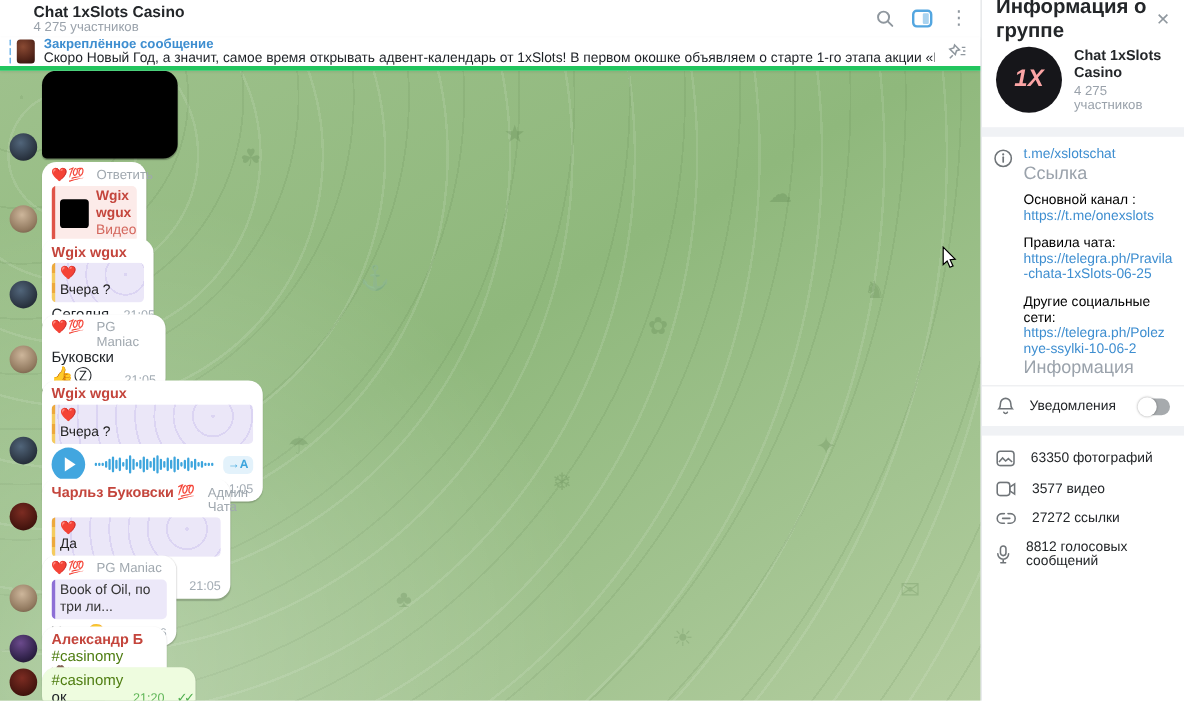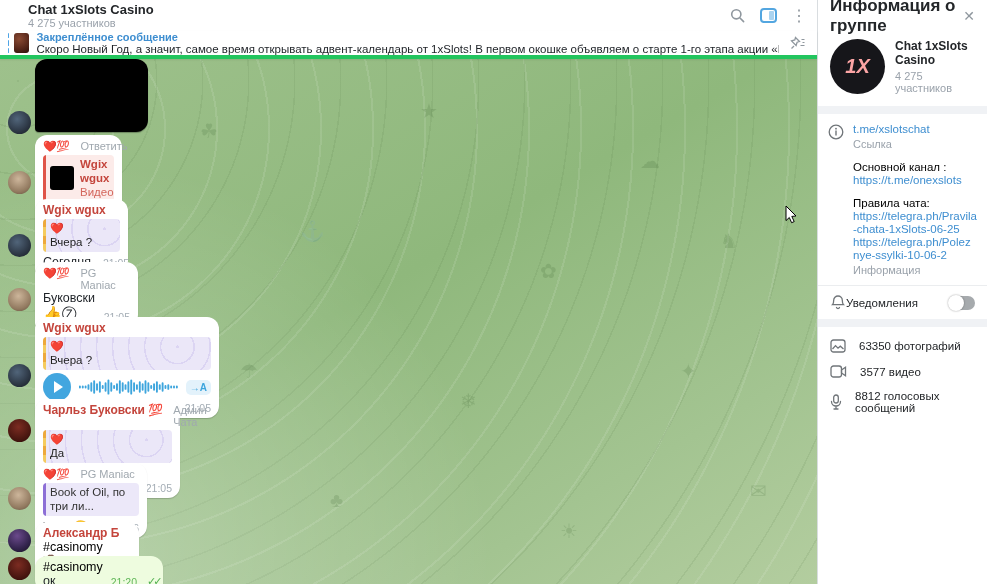--- a/index.html
+++ b/index.html
@@ -61,21 +61,21 @@
   .q-violet { background:#ece8f9; }
   .q-violet::before { background:#8d6fd6; }
   .q-violet .qname { color:#7a5cc9; font-weight:bold; }
   .q-violet .qtext { color:#333; }
   .q-flex { display:flex; gap:6px; align-items:center; }
   .q-thumb { width:24px; height:24px; border-radius:3px; background:#000; flex:0 0 auto; }
   .mtime { font-size:10.5px; color:#a4adb5; }
   .trow { display:flex; align-items:flex-end; gap:12px; }
   .trow .mtime { margin-left:auto; }
   .big-emoji { font-size:15px; line-height:18px; }
-  .hashtag { color:#000000; }
+  .hashtag { color:#4d7c0f; }
 
   .voice-row { display:flex; align-items:center; gap:7px; margin-top:3px; }
   .play-btn { width:28px; height:28px; border-radius:50%; background:#42a6df; position:relative; flex:0 0 auto; cursor:pointer; }
   .play-btn::after { content:""; position:absolute; left:11px; top:8px; border-left:9px solid #fff; border-top:6px solid transparent; border-bottom:6px solid transparent; }
   .transcribe { background:#e3f2fb; color:#3da5dd; font-size:10px; font-weight:bold; border-radius:5px; padding:2px 4px; cursor:pointer; }
   .voice-meta { font-size:10.5px; color:#a4adb5; margin:1px 0 0 35px; display:flex; align-items:center; gap:4px; }
   .dot-unread { width:5px; height:5px; border-radius:50%; background:#3da5dd; display:inline-block; }
 
   .msg-out { background:#eefcdf; border-radius:12px 12px 4px 12px; }
   .out-time { color:#62b75a; font-size:10.5px; }
@@ -92,25 +92,25 @@
   .group-logo { width:55px; height:55px; border-radius:50%; background:#16161a; color:#fca5a5; display:flex; align-items:center; justify-content:center; font-weight:bold; font-style:italic; font-size:20px; flex:0 0 auto; }
   .group-name { font-size:12px; font-weight:bold; color:#232629; line-height:14px; }
   .group-members { font-size:11px; color:#9aa2ab; margin-top:3px; }
   .strip { height:8px; background:#f0f2f5; flex:0 0 auto; }
   .thin-line { height:1px; background:#ebedef; margin:0 0; }
 
   .info-sec { padding:9px 10px 8px 10px; display:flex; gap:9px; }
   .info-icon { flex:0 0 auto; margin-top:1px; }
   .info-col { line-height:13px; }
   .blue { color:#3e8ed0; cursor:pointer; word-break:break-all; }
-  .gray-label { color:#9aa2ab; font-size:11px; margin-top:2px; }
+  .gray-label { color:#9aa2ab; font-size:15px; margin-top:2px; }
   .about { color:#232629; margin-top:10px; line-height:14px; }
   .sec-gap { margin-top:10px; }
 
-  .notif-row { display:flex; align-items:center; gap:0; padding:8px 12px;justify-content:space-between; }
+  .notif-row { display:flex; align-items:center; gap:12px; padding:8px 12px;justify-content:space-between; }
   .notif-label { color:#232629; }
   .toggle { margin-left:auto; width:26px; height:14px; border-radius:8px; background:#a6aaad; position:relative; cursor:pointer; }
   .toggle::after { content:""; position:absolute; left:-1px; top:-1px; width:16px; height:16px; border-radius:50%; background:#fff; box-shadow:0 0 2px rgba(0,0,0,.4); }
 
   .stats { padding:6px 0; }
   .stat-row { display:flex; align-items:center; gap:13px; padding:6px 12px; color:#232629; cursor:pointer; }
   .stat-row svg, .notif-row svg, .admins-head svg { flex:0 0 auto; }
 
   svg { display:block; }
 </style>
@@ -242,21 +242,21 @@
           </svg>
           <div class="transcribe">→A</div>
         </div>
         <div class="voice-meta">
           <span>00:16, 333.5 КБ</span>
           <span class="dot-unread"></span>
           <span class="mtime" style="margin-left:auto;">21:05</span>
         </div>
       </div>
 
-      <div class="msg" style="left:35px; top:340px; width:145px;">
+      <div class="msg" style="left:35px; top:340px; width:157px;">
         <div class="nrow">
           <span class="name">Чарльз Буковски 💯</span>
           <span class="badge">Админ Чата</span>
         </div>
         <div class="quote q-lav">
           <div class="qname name-emoji">❤️</div>
           <div class="qtext">Да</div>
         </div>
         <div class="trow">
           <span>Book of Oil, по три линии</span>
@@ -324,20 +324,21 @@
             <circle cx="8" cy="4.7" r=".9" fill="#707579"></circle>
           </svg>
       </div>
       <div class="info-col">
         <div class="blue">t.me/xslotschat</div>
         <div class="gray-label">Ссылка</div>
         <div class="sec-gap">Основной канал :</div>
         <div class="blue">https://t.me/onexslots</div>
         <div class="sec-gap">Правила чата:</div>
         <div class="blue">https://telegra.ph/Pravila-chata-1xSlots-06-25</div>
+        <div class="sec-gap">Другие социальные сети:</div>
         <div class="blue">https://telegra.ph/Poleznye-ssylki-10-06-2</div>
         <div class="gray-label">Информация</div>
       </div>
     </div>
 
     <div class="thin-line"></div>
 
     <div class="notif-row">
       <svg width="16" height="17" viewBox="0 0 16 17" fill="none" stroke="#707579" stroke-width="1.3">
           <path d="M8 2a4.3 4.3 0 0 1 4.3 4.3c0 3.2 1.2 4.4 1.2 4.4H2.5s1.2-1.2 1.2-4.4A4.3 4.3 0 0 1 8 2z"></path>
@@ -358,20 +359,26 @@
         <span>63350 фотографий</span>
       </div>
       <div class="stat-row">
         <svg width="17" height="13" viewBox="0 0 17 13" fill="none" stroke="#707579" stroke-width="1.3">
             <rect x="1" y="1" width="10.5" height="11" rx="2.5"></rect>
             <path d="M11.5 5l4-2.7v8.4l-4-2.7z"></path>
           </svg>
         <span>3577 видео</span>
       </div>
       <div class="stat-row">
+        <svg width="17" height="10" viewBox="0 0 17 10" fill="none" stroke="#707579" stroke-width="1.3">
+            <path d="M7 1H5a4 4 0 0 0 0 8h2M10 1h2a4 4 0 0 1 0 8h-2M5.5 5h6" stroke-linecap="round"></path>
+          </svg>
+        <span>27272 ссылки</span>
+      </div>
+      <div class="stat-row">
         <svg width="12" height="16" viewBox="0 0 12 16" fill="none" stroke="#707579" stroke-width="1.3">
             <rect x="3.7" y="1" width="4.6" height="8" rx="2.3"></rect>
             <path d="M1.5 7.5a4.5 4.5 0 0 0 9 0M6 12v3M4 15h4" stroke-linecap="round"></path>
           </svg>
         <span>8812 голосовых сообщений</span>
       </div>
 
     </div>
 
   </div>

